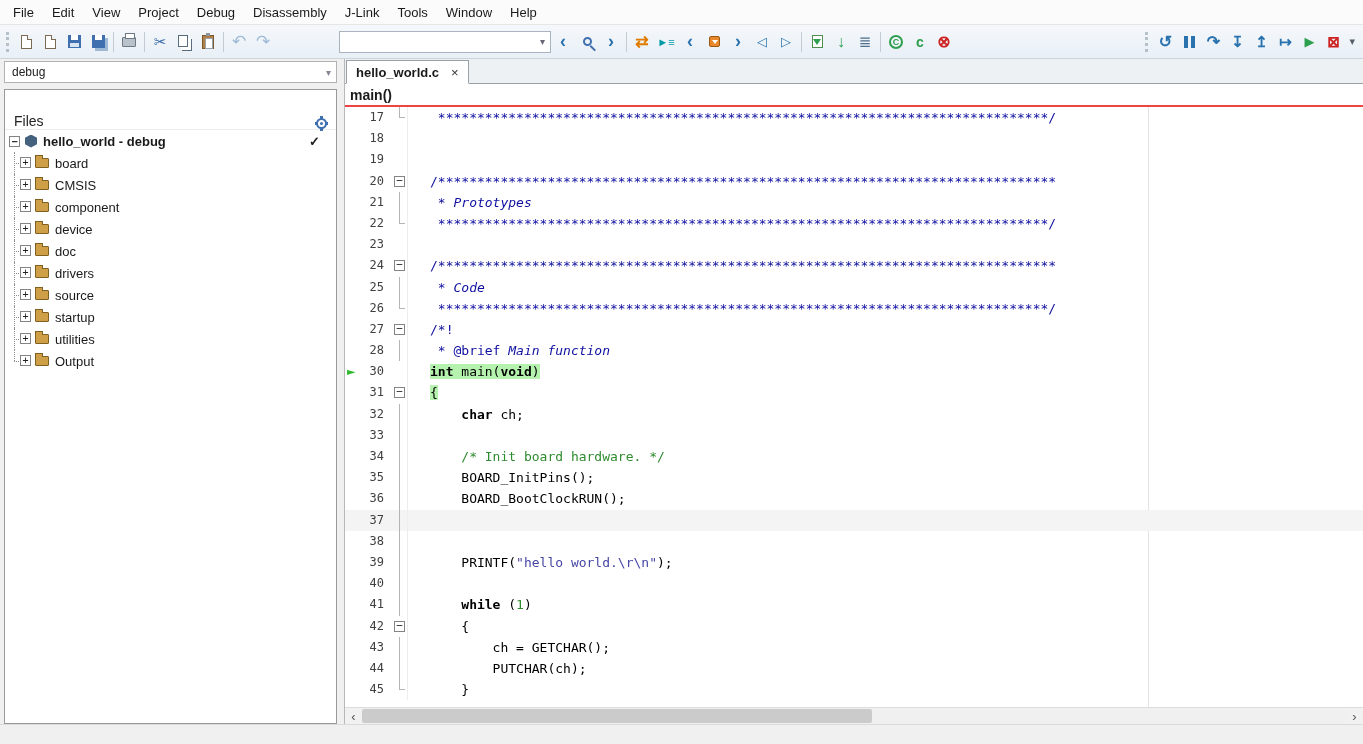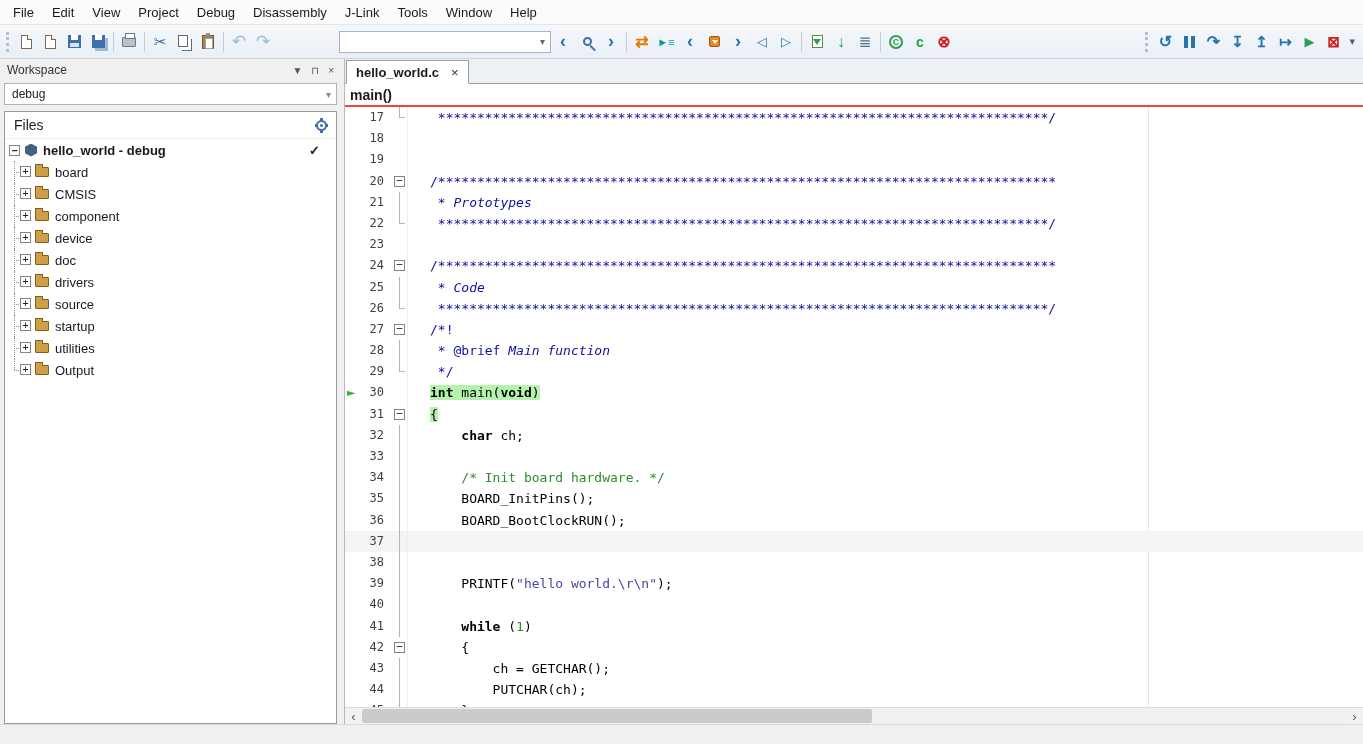--- a/index.html
+++ b/index.html
@@ -77,21 +77,21 @@
   .ws-header{height:22px;display:flex;align-items:center;padding:0 7px;font-size:12px;color:#333}
   .ws-header .sp{flex:1}
   .ws-hicon{margin-left:9px;color:#555;font-size:10px;cursor:default}
   .ws-combo{margin:2px 4px 6px 4px;height:22px;background:#fff;border:1px solid #b2b2b2;
     display:flex;align-items:center;padding:0 2px 0 7px;font-size:12px;color:#222}
   .ws-combo .sp{flex:1}
   .ws-combo .caret{color:#889;font-size:10px;padding-right:3px}
 
   .files{flex:1;margin:0 4px;background:#fff;border:1px solid #9a9a9a;
     display:flex;flex-direction:column;overflow:hidden}
-  .files-header{height:27px;display:flex;align-items:center;padding:0 9px;font-size:14px;
+  .files-header{height:40px;display:flex;align-items:flex-end;padding:0 9px;font-size:14px;
     color:#222;border-bottom:1px solid #ececec}
   .files-header .sp{flex:1}
   .tree{flex:1;position:relative;font-size:13px;overflow:hidden}
   .trow{height:22px;display:flex;align-items:center;position:relative;cursor:default}
   .trow.root{font-weight:bold;padding-left:4px}
   .ebox{width:11px;height:11px;border:1px solid #848484;background:#fff;font-size:10px;
     line-height:9px;text-align:center;color:#222;flex:none;
     font-family:"DejaVu Sans Mono",monospace}
   .trow.root .ebox{margin-right:5px}
   .tindent{width:30px;height:100%;position:relative;flex:none}
@@ -241,25 +241,20 @@
         <span class="tbtn" style="color: rgb(42, 114, 173); font-size: 15px; font-weight: bold;">↦</span>
         <span class="tbtn" style="color: rgb(46, 158, 79); font-size: 13px;">▶</span>
         <span class="tbtn" style="color: rgb(204, 34, 34); font-size: 15px; font-weight: bold;">⊠</span>
       </span>
     <span class="tcaret">▾</span>
   </div>
 
   <div class="main">
 
     <div class="left">
-      <div class="ws-header">
-        <span>Workspace</span>
-        <span class="sp"></span>
-        <span><span class="ws-hicon">▼</span><span class="ws-hicon">⊓</span><span class="ws-hicon">×</span></span>
-      </div>
       <div class="ws-combo">
         <span>debug</span>
         <span class="sp"></span>
         <span class="caret">▾</span>
       </div>
       <div class="files">
         <div class="files-header">
           <span>Files</span>
           <span class="sp"></span>
           <span class="gi gi-gear"></span>
@@ -431,27 +426,20 @@
             <span class="ct"><span class="c">/*!</span></span>
           </div>
           <div class="cl">
             <span class="ln">28</span>
             <span class="fold">
               <span class="fline"></span>
             </span>
             <span class="ct"><span class="c"> * @brief </span><span class="ci">Main function</span></span>
           </div>
           <div class="cl">
-            <span class="ln">29</span>
-            <span class="fold">
-              <span class="fend"></span>
-            </span>
-            <span class="ct"><span class="c"> */</span></span>
-          </div>
-          <div class="cl">
             <span class="exec">►</span>
             <span class="ln">30</span>
             <span class="fold"></span>
             <span class="ct"><span class="xh"><span class="k">int</span><span class="p"> main(</span><span class="k">void</span><span class="p">)</span></span></span>
           </div>
           <div class="cl">
             <span class="ln">31</span>
             <span class="fold">
               <span class="fbox">−</span>
             </span>

